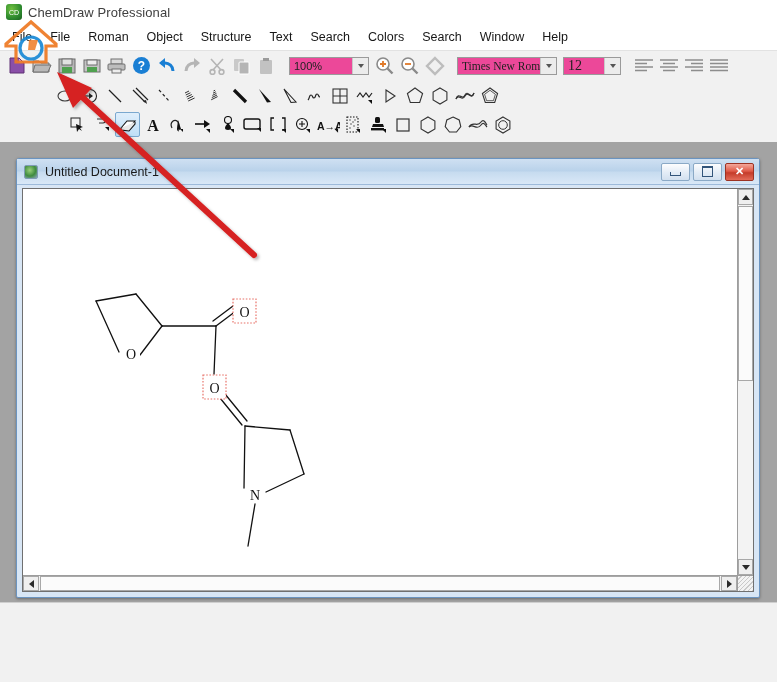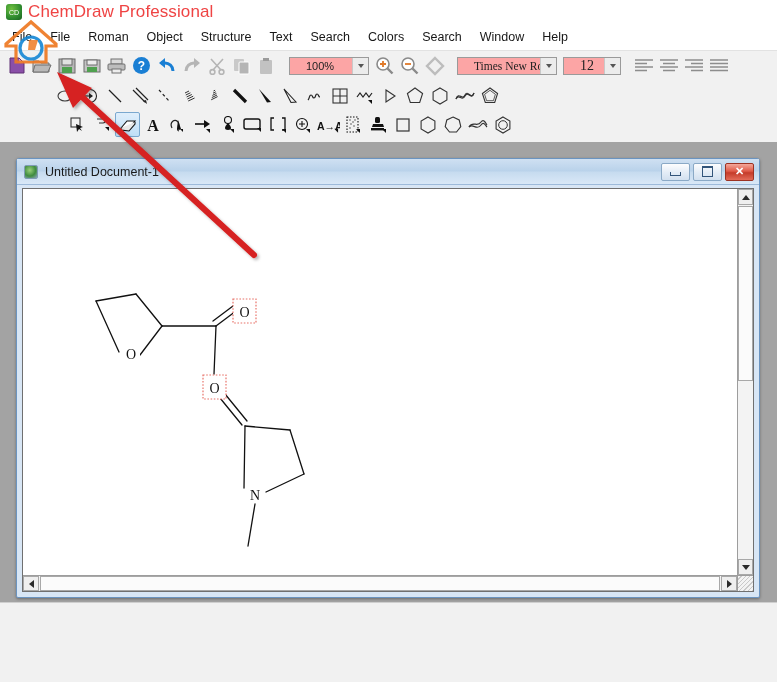--- a/index.html
+++ b/index.html
@@ -27,21 +27,21 @@
     background: radial-gradient(circle at 35% 30%, #6fbf3f 0%, #2e8b2e 60%, #1b5e20 100%);
     position: relative; flex: none;
   }
   #app-icon::after {
     content: "CD";
     position: absolute; left: 0; top: 0; width: 100%; height: 100%;
     font-size: 7px; color: #fff; display: flex; align-items: center; justify-content: center;
     font-family: "Liberation Sans", sans-serif;
   }
   #app-title {
-    font-size: 17px; color: #ef4444; letter-spacing: .1px;
+    font-size: 13px; color: #404040; letter-spacing: .1px;
   }
 
   
   #menubar {
     position: absolute; left: 0; top: 24px; width: 777px; height: 26px;
     background: #ffffff;
     display: flex; align-items: center;
   }
   .menu-item {
     font-size: 12.5px; color: #171717;
@@ -71,23 +71,23 @@
     background: linear-gradient(#dfeefb, #bfdff7);
     border: 1px solid #7aa8cf;
     border-radius: 2px;
     box-sizing: border-box;
   }
   .tool svg { display: block; }
   .sep { width: 7px; height: 25px; flex: none; }
 
   
   .combo {
-    height: 18px; border: 1px solid #9a9a9a; background: #fca5a5;
+    height: 18px; border: 1px solid #9a9a9a; background: #ec4899;
     display: flex; align-items: center; box-sizing: border-box;
-    margin: 0 3px; flex: none; position: relative; padding-left: 12px;
+    margin: 0 3px; flex: none; position: relative;
   }
   .combo .cval {
     font-size: 11px; color: #222; padding-left: 4px;
     white-space: nowrap; overflow: hidden; flex: 1;
   }
   .combo .carrow {
     width: 15px; height: 16px; border-left: 1px solid #c9c9c9;
     background: #ececec; display: flex; align-items: center; justify-content: center; flex: none;
   }
   .combo .carrow::after {

